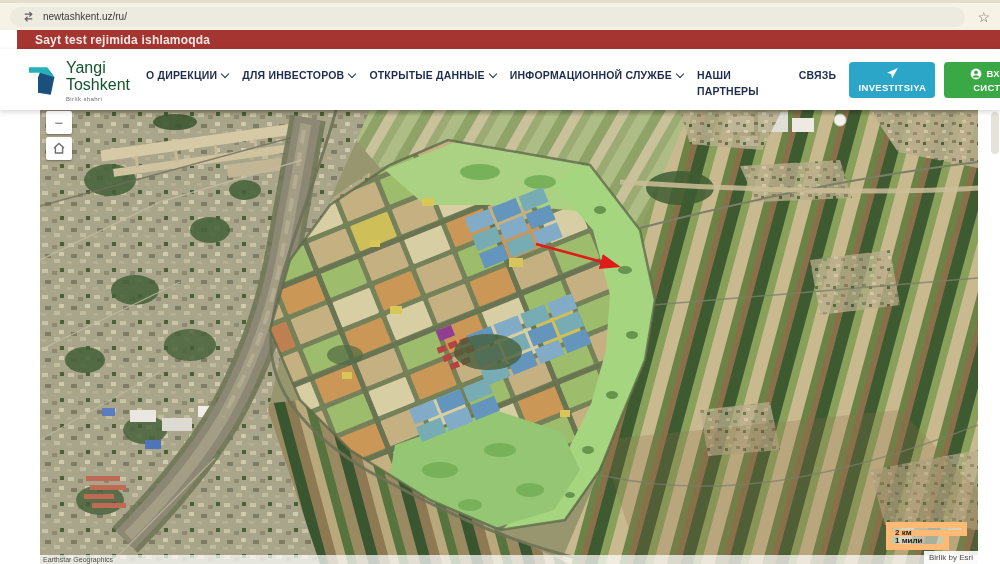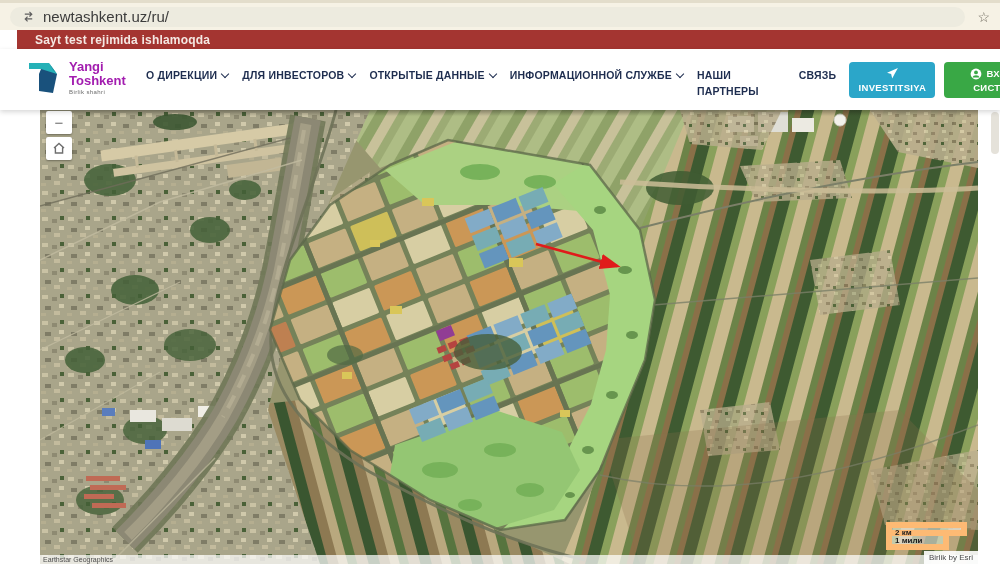--- a/index.html
+++ b/index.html
@@ -5,33 +5,33 @@
   html,body{margin:0;padding:0;background:#fff;}
   .screen{position:relative;width:1000px;height:564px;background:#ffffff;overflow:hidden;
           font-family:"Liberation Sans",sans-serif;}
   
   .browser-bar{position:absolute;top:0;left:0;right:0;height:30px;background:#f6f2e5;
                border-top:3px solid #e3ddcb;display:flex;align-items:center;
                padding:0 10px;box-sizing:border-box;}
   .url-pill{flex:1;height:20px;background:#edebdf;border-radius:11px;display:flex;
             align-items:center;gap:8px;padding:0 12px;margin-right:12px;}
   .tabswitch-icon{width:13px;height:13px;flex:0 0 auto;}
-  .url-text{font-size:15px;color:#3c3c3c;}
+  .url-text{font-size:10px;color:#3c3c3c;}
   .bookmark{color:#6f6a5e;font-size:14px;line-height:14px;cursor:pointer;}
   
   .banner{position:absolute;top:30px;left:17px;right:0;height:19px;background:#a43531;
           display:flex;align-items:center;padding-left:18px;box-sizing:border-box;}
   .banner span{color:#f4e8e3;font-size:12px;font-weight:bold;letter-spacing:.2px;}
   
   .site-header{position:absolute;top:49px;left:0;right:0;height:61px;background:#fff;
                box-shadow:0 2px 5px rgba(0,0,0,.16);display:flex;align-items:flex-start;
                padding-left:28px;box-sizing:border-box;z-index:6;}
   .logo{display:flex;align-items:center;gap:7px;margin-top:11px;width:102px;flex:0 0 auto;}
   .logo-text{line-height:1.05;}
-  .logo-line{font-size:13px;font-weight:bold;color:#a21caf;}
+  .logo-line{font-size:16px;font-weight:normal;color:#14532d;}
   .logo-tag{font-size:6px;color:#6b6b6b;letter-spacing:.4px;margin-top:2px;}
   .nav{display:flex;gap:14px;margin:19px 0 0 16px;}
   .nav-item{font-size:10.5px;font-weight:bold;color:#1e2d4f;letter-spacing:.2px;
             display:flex;align-items:flex-start;gap:5px;cursor:pointer;line-height:1.5;}
   .nav-item .lbl{white-space:nowrap;}
   .nav-item.wrap .lbl{white-space:normal;max-width:72px;}
   .caret{width:5px;height:5px;border-right:1.5px solid #1e2d4f;border-bottom:1.5px solid #1e2d4f;
          transform:rotate(45deg);margin-top:3px;flex:0 0 auto;}
   .nav-gap{width:12px;}
   .hbtns{display:flex;gap:9px;margin:13px 0 0 13px;}

